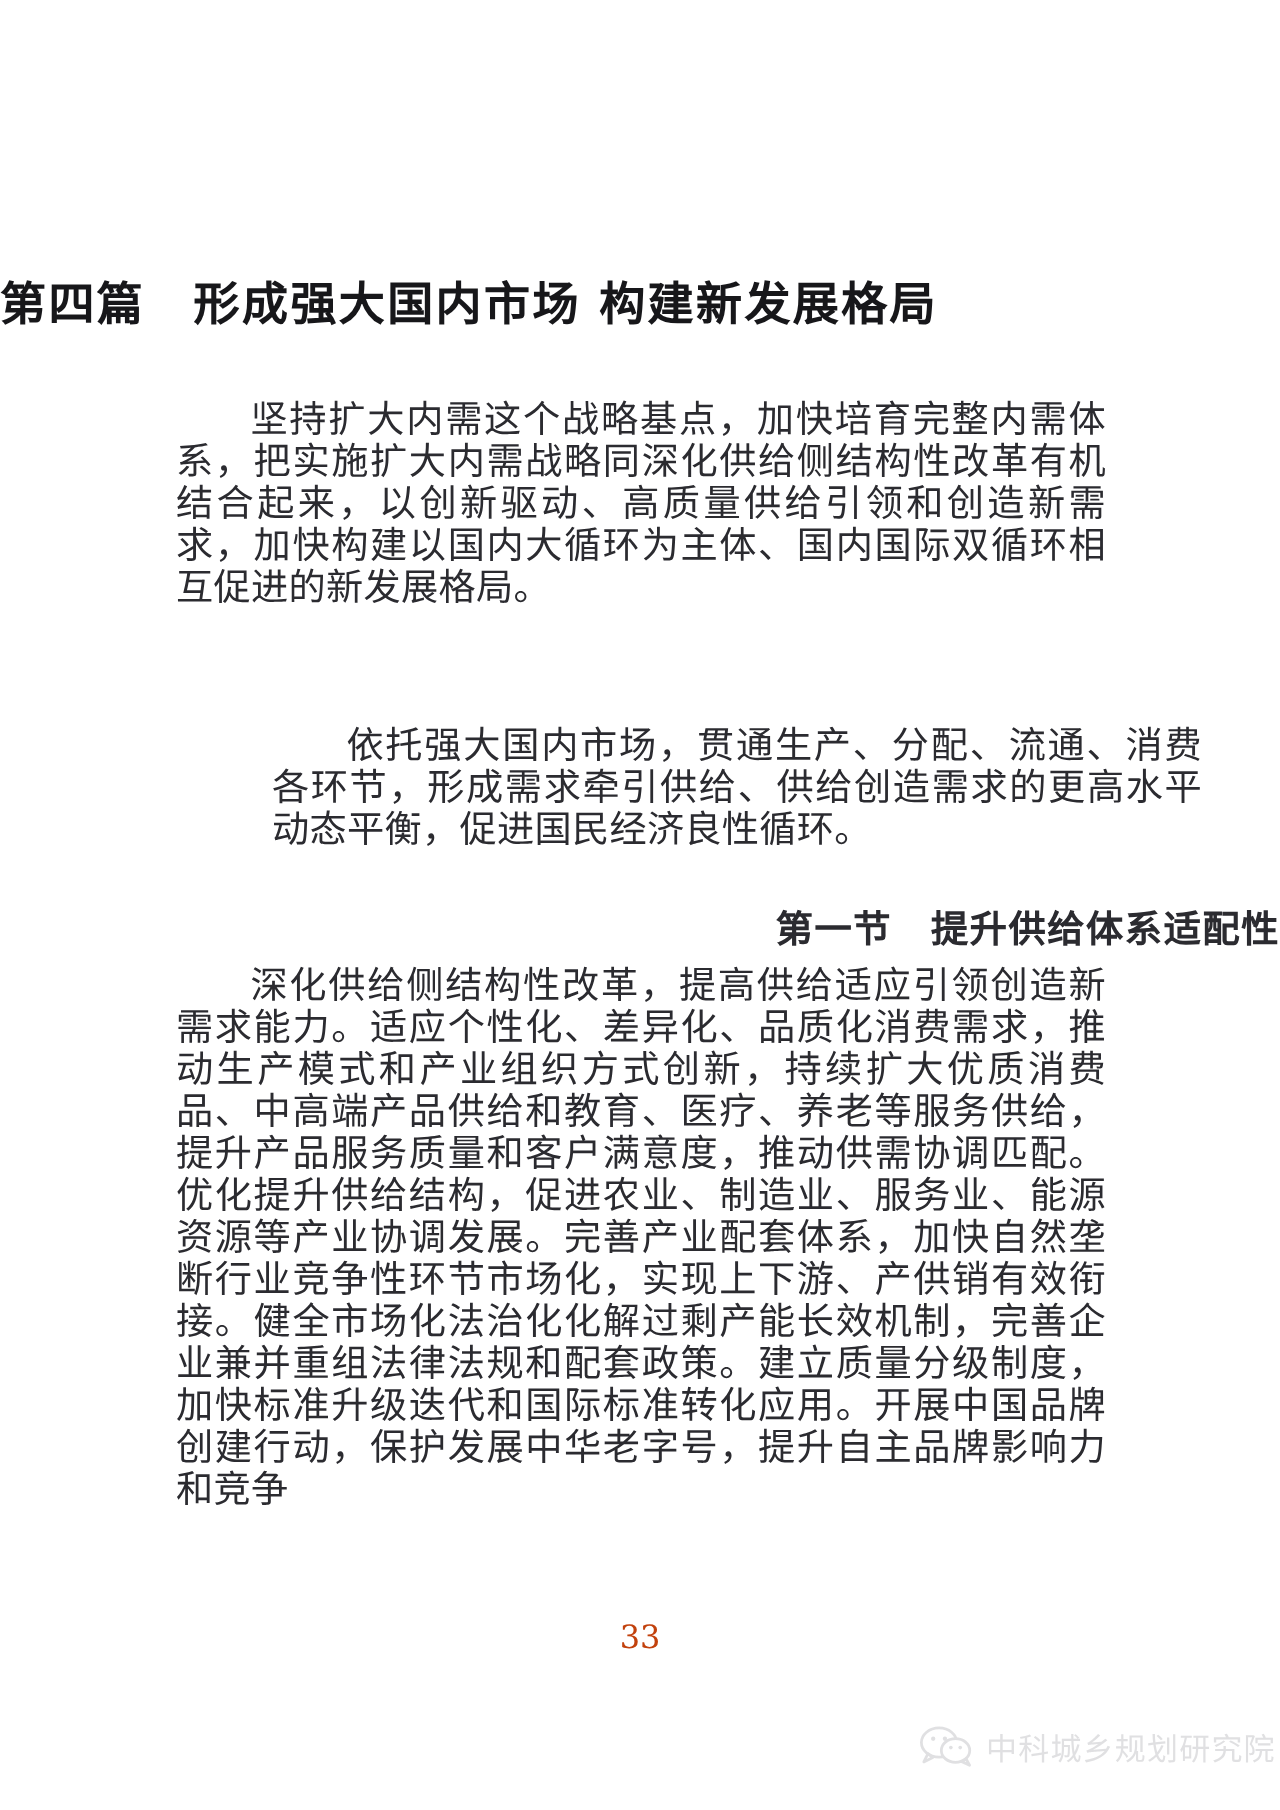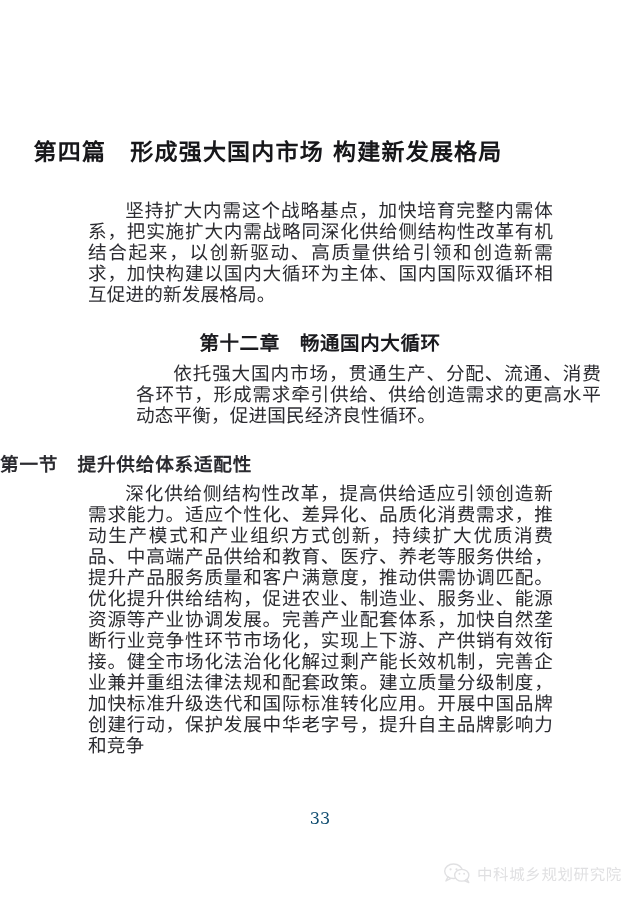--- a/index.html
+++ b/index.html
@@ -19,21 +19,21 @@
     background: #ffffff;
     overflow: hidden;
   }
 
   
   .doc-title {
     position: absolute;
     left: 0;
     top: 133px;
     width: 536px;
-    text-align: center;
+    text-align: left;
     font-size: 23px;
     font-weight: bold;
     letter-spacing: 1.2px;
     color: #17171a;
     font-family: "DejaVu Serif", "Liberation Serif", serif;
     white-space: pre;
   }
 
   
   .body-block {
@@ -70,45 +70,45 @@
     white-space: pre;
     font-family: "DejaVu Serif", "Liberation Serif", serif;
   }
 
   
   .section-heading {
     position: absolute;
     left: 0;
     top: 449px;
     width: 640px;
-    text-align: left;
+    text-align: right;
     font-size: 18.6px;
     font-weight: 600;
     letter-spacing: 0.8px;
     color: #2b2b30;
     white-space: pre;
     font-family: "DejaVu Serif", "Liberation Serif", serif;
   }
 
   
   .page-number {
     position: absolute;
     left: 0;
     top: 809px;
     width: 640px;
     text-align: center;
     font-size: 16px;
-    color: #0c4a6e;
+    color: #c2410c;
     font-family: "DejaVu Serif", "Liberation Serif", serif;
   }
 
   
   .watermark {
     position: absolute;
-    left: 444px;
+    left: 460px;
     top: 862px;
     display: flex;
     align-items: center;
     gap: 7px;
     opacity: 0.30;
   }
   .watermark .wm-icon {
     width: 26px;
     height: 22px;
     display: block;
@@ -124,21 +124,20 @@
 </style>
 </head>
 <body>
 
 <div class="page">
 
   <div class="doc-title">第四篇　形成强大国内市场 构建新发展格局</div>
 
   <div class="body-block indent" id="para-intro">坚持扩大内需这个战略基点，加快培育完整内需体系，把实施扩大内需战略同深化供给侧结构性改革有机结合起来，以创新驱动、高质量供给引领和创造新需求，加快构建以国内大循环为主体、国内国际双循环相互促进的新发展格局。</div>
 
-  <div class="chapter-heading">第十二章　畅通国内大循环</div>
 
   <div class="body-block indent" id="para-chapter-lead">依托强大国内市场，贯通生产、分配、流通、消费各环节，形成需求牵引供给、供给创造需求的更高水平动态平衡，促进国民经济良性循环。</div>
 
   <div class="section-heading">第一节　提升供给体系适配性</div>
 
   <div class="body-block indent" id="para-section-body">深化供给侧结构性改革，提高供给适应引领创造新需求能力。适应个性化、差异化、品质化消费需求，推动生产模式和产业组织方式创新，持续扩大优质消费品、中高端产品供给和教育、医疗、养老等服务供给，提升产品服务质量和客户满意度，推动供需协调匹配。优化提升供给结构，促进农业、制造业、服务业、能源资源等产业协调发展。完善产业配套体系，加快自然垄断行业竞争性环节市场化，实现上下游、产供销有效衔接。健全市场化法治化化解过剩产能长效机制，完善企业兼并重组法律法规和配套政策。建立质量分级制度，加快标准升级迭代和国际标准转化应用。开展中国品牌创建行动，保护发展中华老字号，提升自主品牌影响力和竞争</div>
 
   <div class="page-number">33</div>
 
   <div class="watermark">

